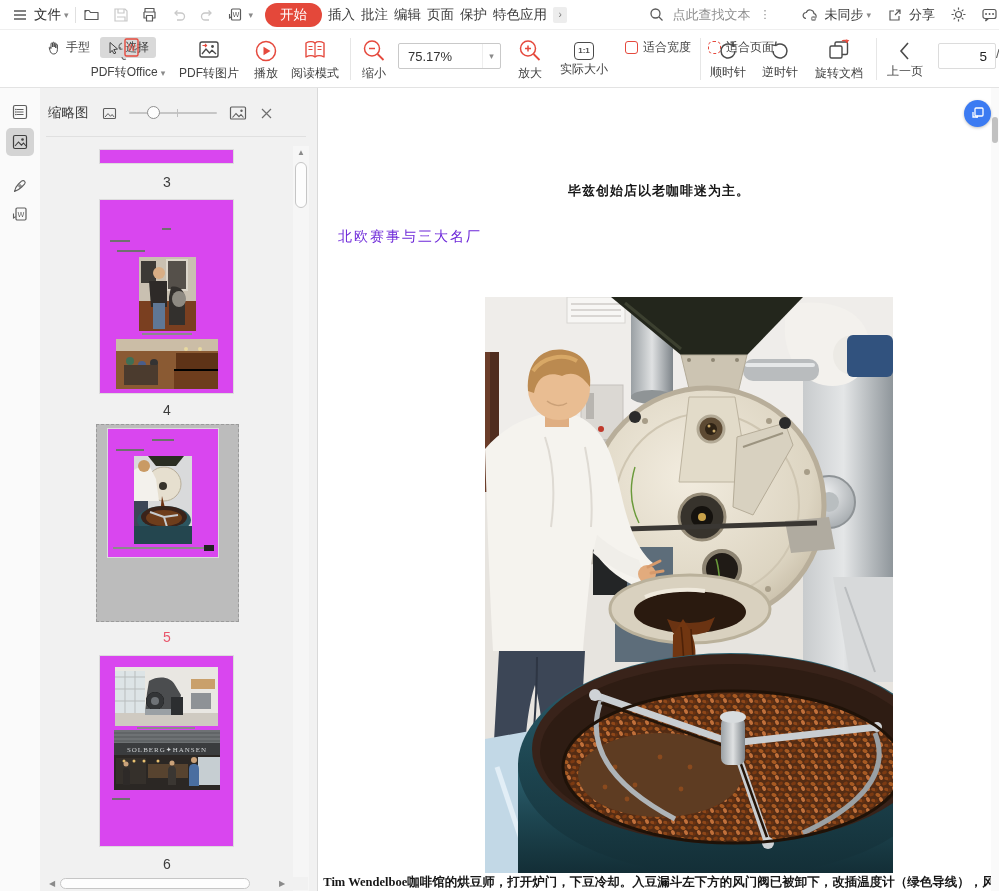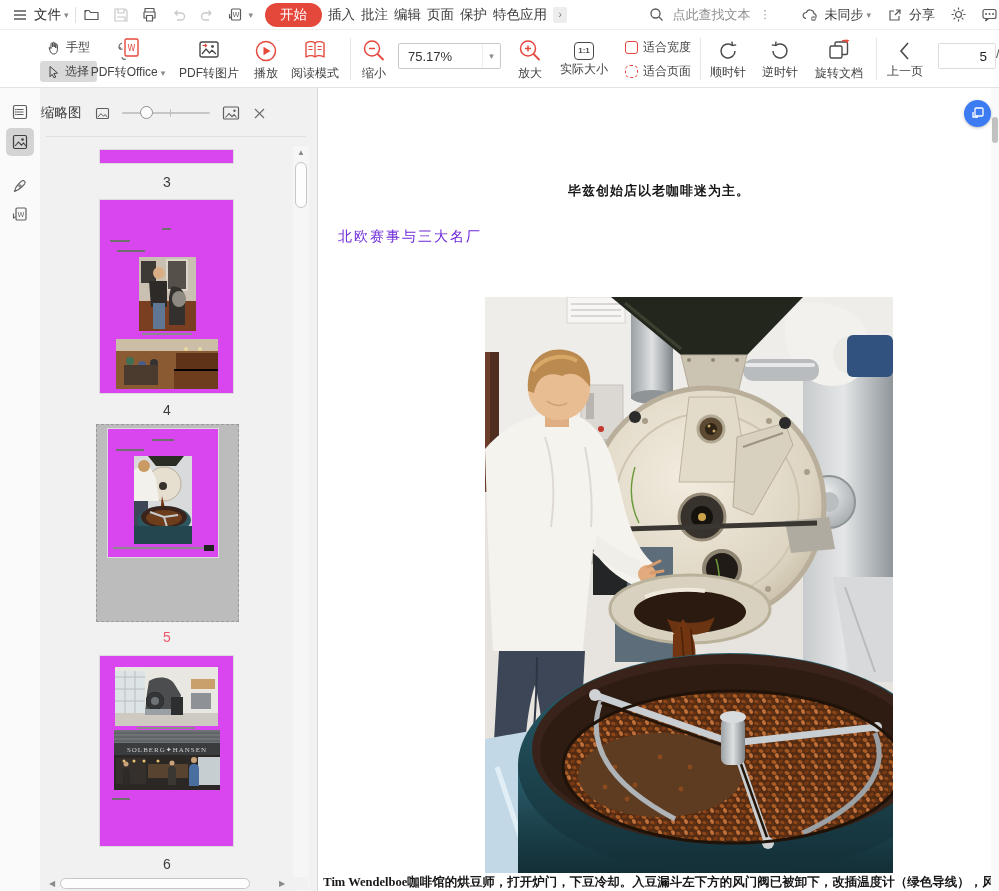--- a/index.html
+++ b/index.html
@@ -20,41 +20,41 @@
   .spacer { flex:1 1 auto; }
   .search-ph { color:#8f8f8f; font-size:13px; margin-left:6px; }
   .vdots { color:#8a8a8a; font-size:11px; letter-spacing:0; margin-left:9px; }
   .sync-lbl, .share-lbl { font-size:13px; color:#3c3c3c; margin-left:4px; }
 
   
   .ribbon { position:absolute; left:0; top:30px; width:999px; height:58px; background:#fff; border-bottom:1px solid #e3e3e3; }
   .rg { position:absolute; top:0; height:57px; display:flex; flex-direction:column; align-items:center; justify-content:center; gap:3px; }
   .rlbl { font-size:12px; color:#424242; line-height:13px; }
   .rsep { position:absolute; top:8px; width:1px; height:42px; background:#e6e6e6; }
-  .two-row { position:absolute; display:flex; flex-direction:column; gap:3px; }
+  .two-row { position:absolute; display:flex; flex-direction:row; gap:3px; }
   .minirow { display:flex; align-items:center; gap:5px; height:21px; padding:0 7px; border-radius:3px; }
   .minirow.sel { background:#d9d9d9; }
   .combo { position:absolute; left:398px; top:13px; width:103px; height:26px; border:1px solid #c9c9c9; border-radius:2px; background:#fff; display:flex; align-items:center; }
   .combo .val { flex:1; padding-left:9px; font-size:13px; color:#333; }
   .combo .arr { width:18px; text-align:center; color:#8a8a8a; font-size:9px; border-left:1px solid #eee; align-self:stretch; display:flex; align-items:center; justify-content:center; }
   .one2one { width:20px; height:18px; border:1.5px solid #4a4a4a; border-radius:4px; font-size:8px; font-weight:bold; color:#4a4a4a; display:flex; align-items:center; justify-content:center; }
   .fitbox { width:13px; height:13px; border:1.5px solid #e5493d; border-radius:3px; flex:0 0 auto; }
   .fitbox.dash { border-style:dashed; border-radius:5px; }
   .pageinput { position:absolute; left:938px; top:13px; width:58px; height:26px; border:1px solid #dcdcdc; border-radius:2px; background:#fff; text-align:right; padding-right:8px; font-size:13.5px; color:#222; font-family:"Liberation Sans",sans-serif; }
   .pagesep { position:absolute; left:996px; top:16px; color:#555; }
 
   
   .strip { position:absolute; left:0; top:88px; width:40px; height:803px; background:#fafafa; }
   .strip .si { position:absolute; left:6px; width:28px; height:28px; display:flex; align-items:center; justify-content:center; color:#5e5e5e; border-radius:5px; }
   .strip .si.sel { background:#d4d4d4; }
 
   
   .sidebar { position:absolute; left:40px; top:88px; width:278px; height:803px; background:#f1f1f1; border-right:1px solid #d9d9d9; overflow:hidden; }
   .sb-head { position:absolute; left:0; top:6px; width:278px; height:38px; display:flex; align-items:center; }
-  .sb-title { margin-left:1px; font-size:13.5px; color:#3a3a3a; }
+  .sb-title { margin-left:8px; font-size:13.5px; color:#3a3a3a; }
   .sb-divider { position:absolute; left:6px; top:48px; width:260px; height:1px; background:#e0e0e0; }
   .slider { position:relative; width:88px; height:14px; margin-left:12px; }
   .slider .trk { position:absolute; left:0; top:6px; width:88px; height:2px; background:#c6c6c6; border-radius:1px; }
   .slider .tick { position:absolute; left:48px; top:3px; width:1px; height:8px; background:#c0c0c0; }
   .slider .knob { position:absolute; left:18px; top:0; width:13px; height:13px; border-radius:50%; background:#fdfdfd; border:1.5px solid #8f8f8f; }
   .thumb-page { position:absolute; background:#d946ef; box-shadow:0 0 0 1px #dcdcdc; overflow:hidden; }
   .pg-num { position:absolute; width:140px; text-align:center; font-size:14px; color:#3c3c3c; font-family:"Liberation Sans",sans-serif; }
   .pg-num.cur { color:#e8566b; }
   .sel-cell { position:absolute; border:1px dashed #9b9b9b; background:#bcbcbc; }
   .tline { position:absolute; background:#6f6f6f; height:2px; }

